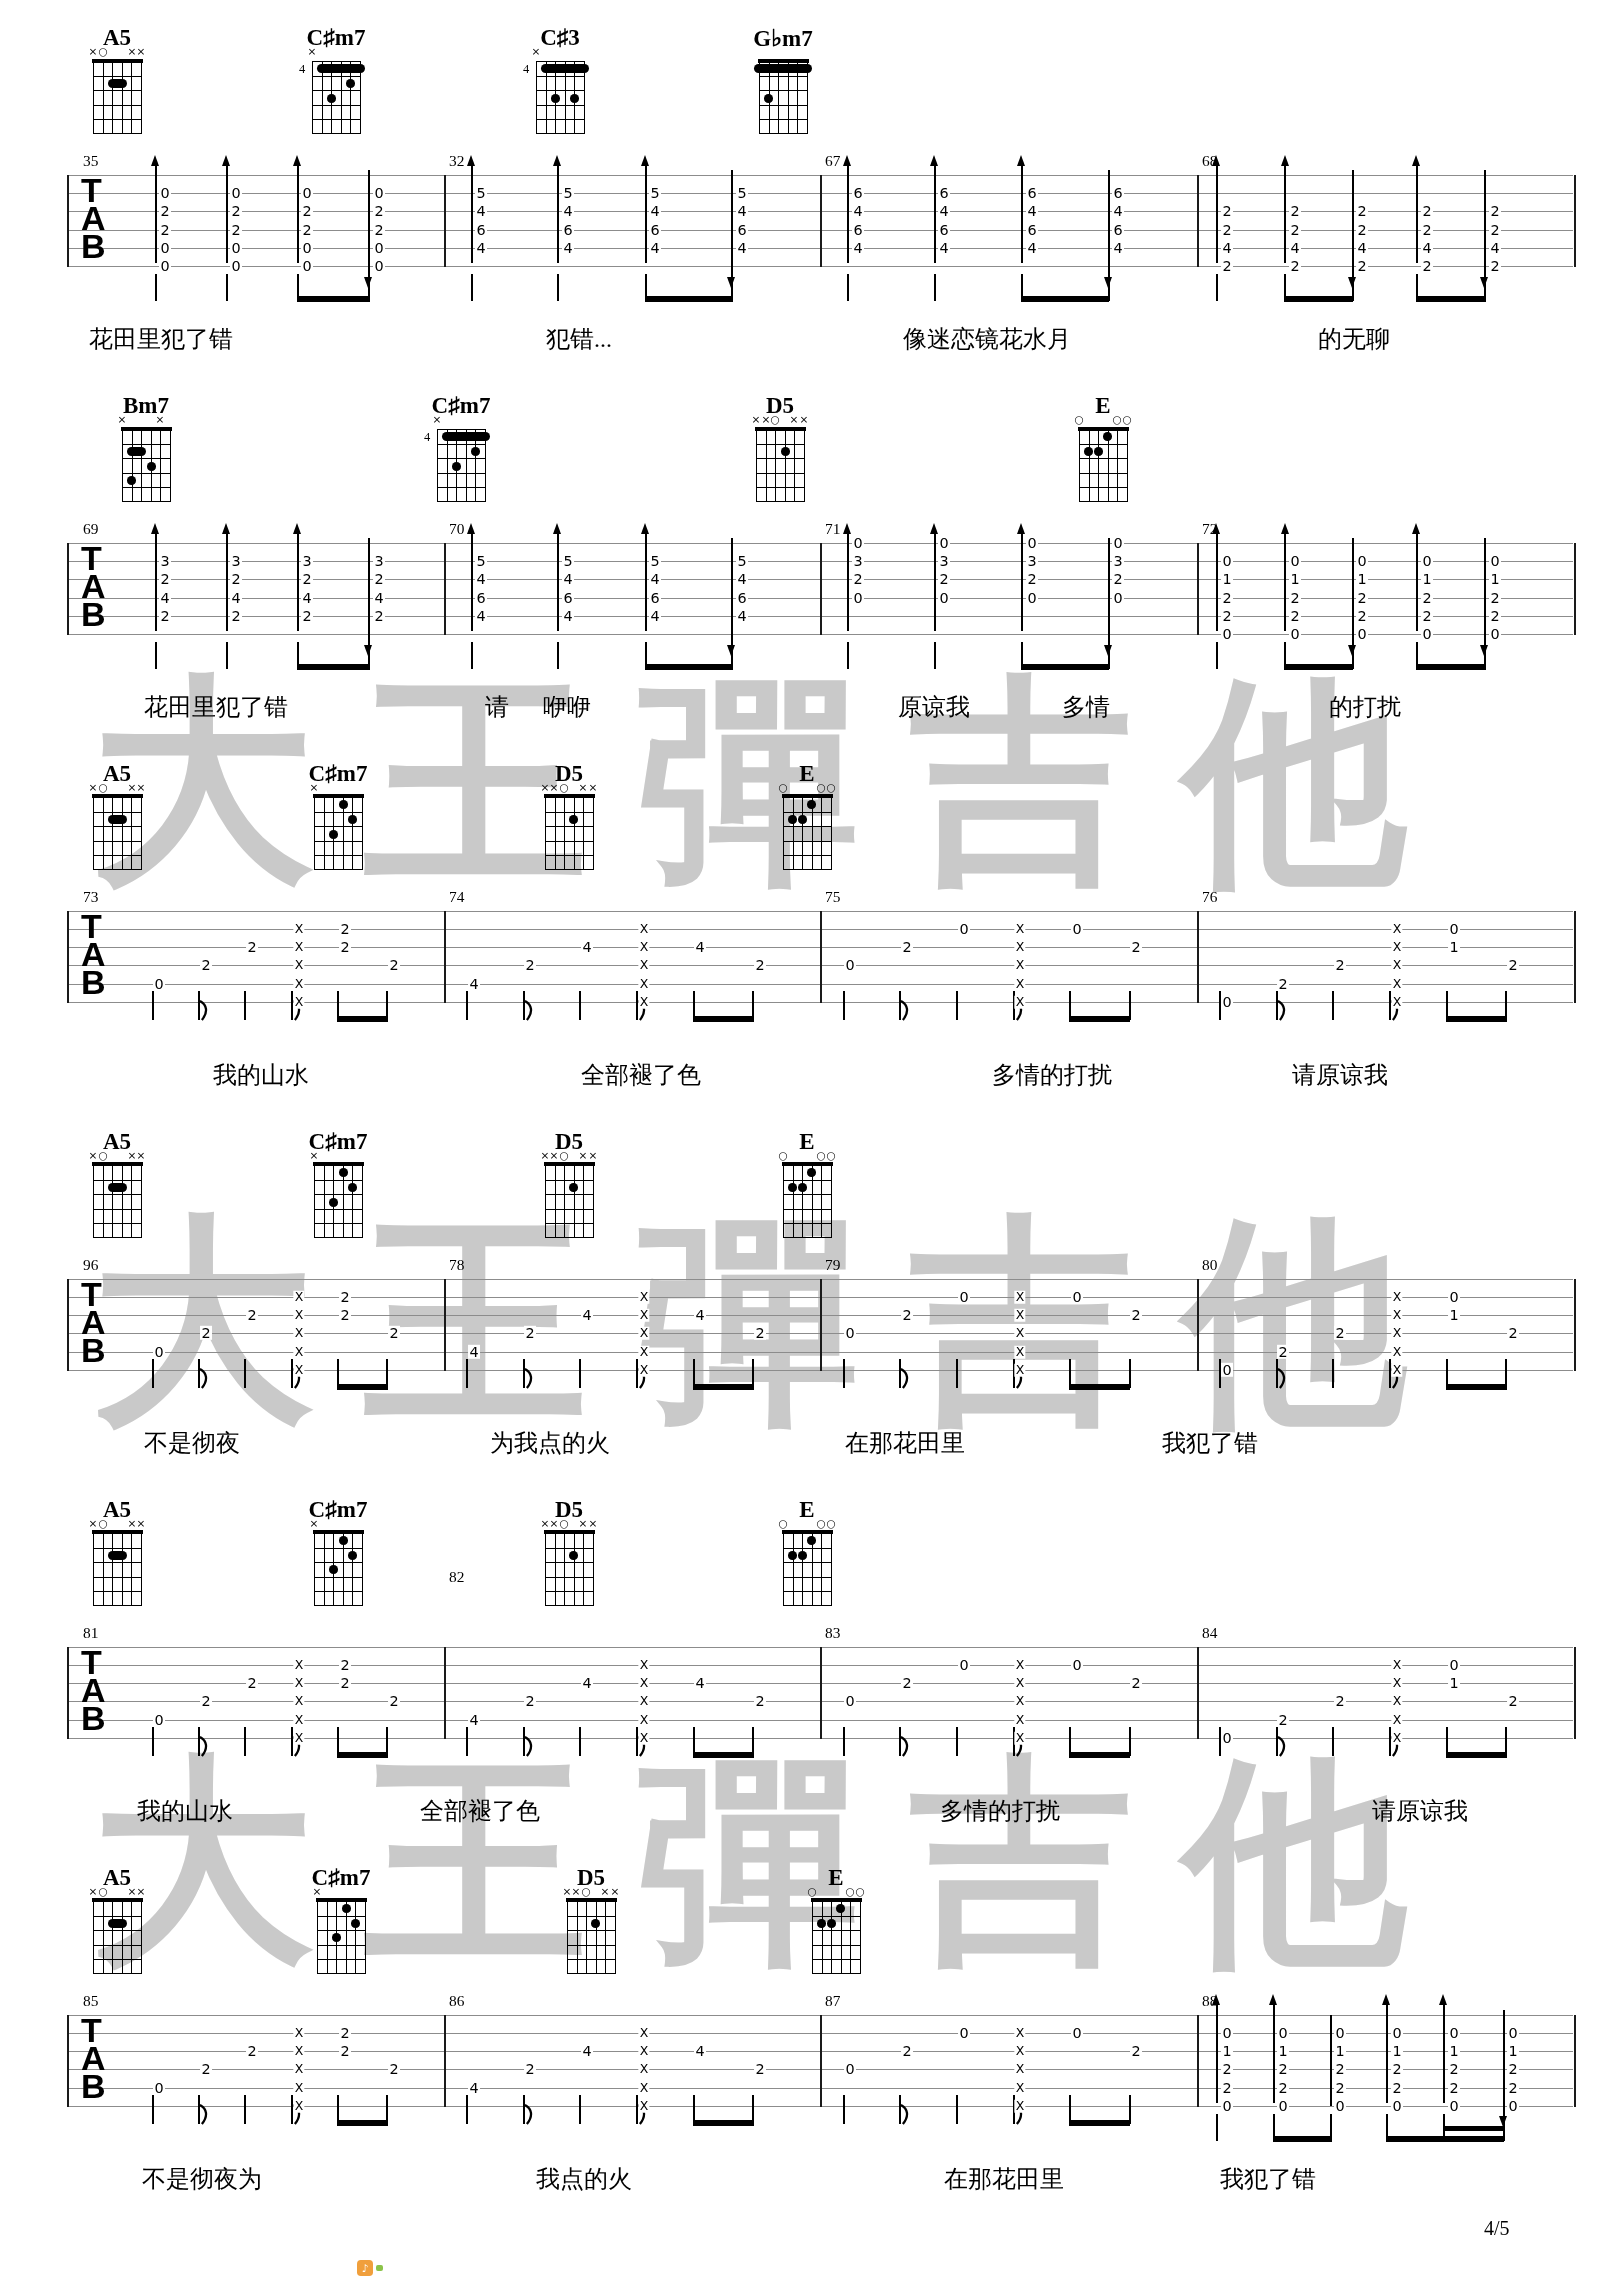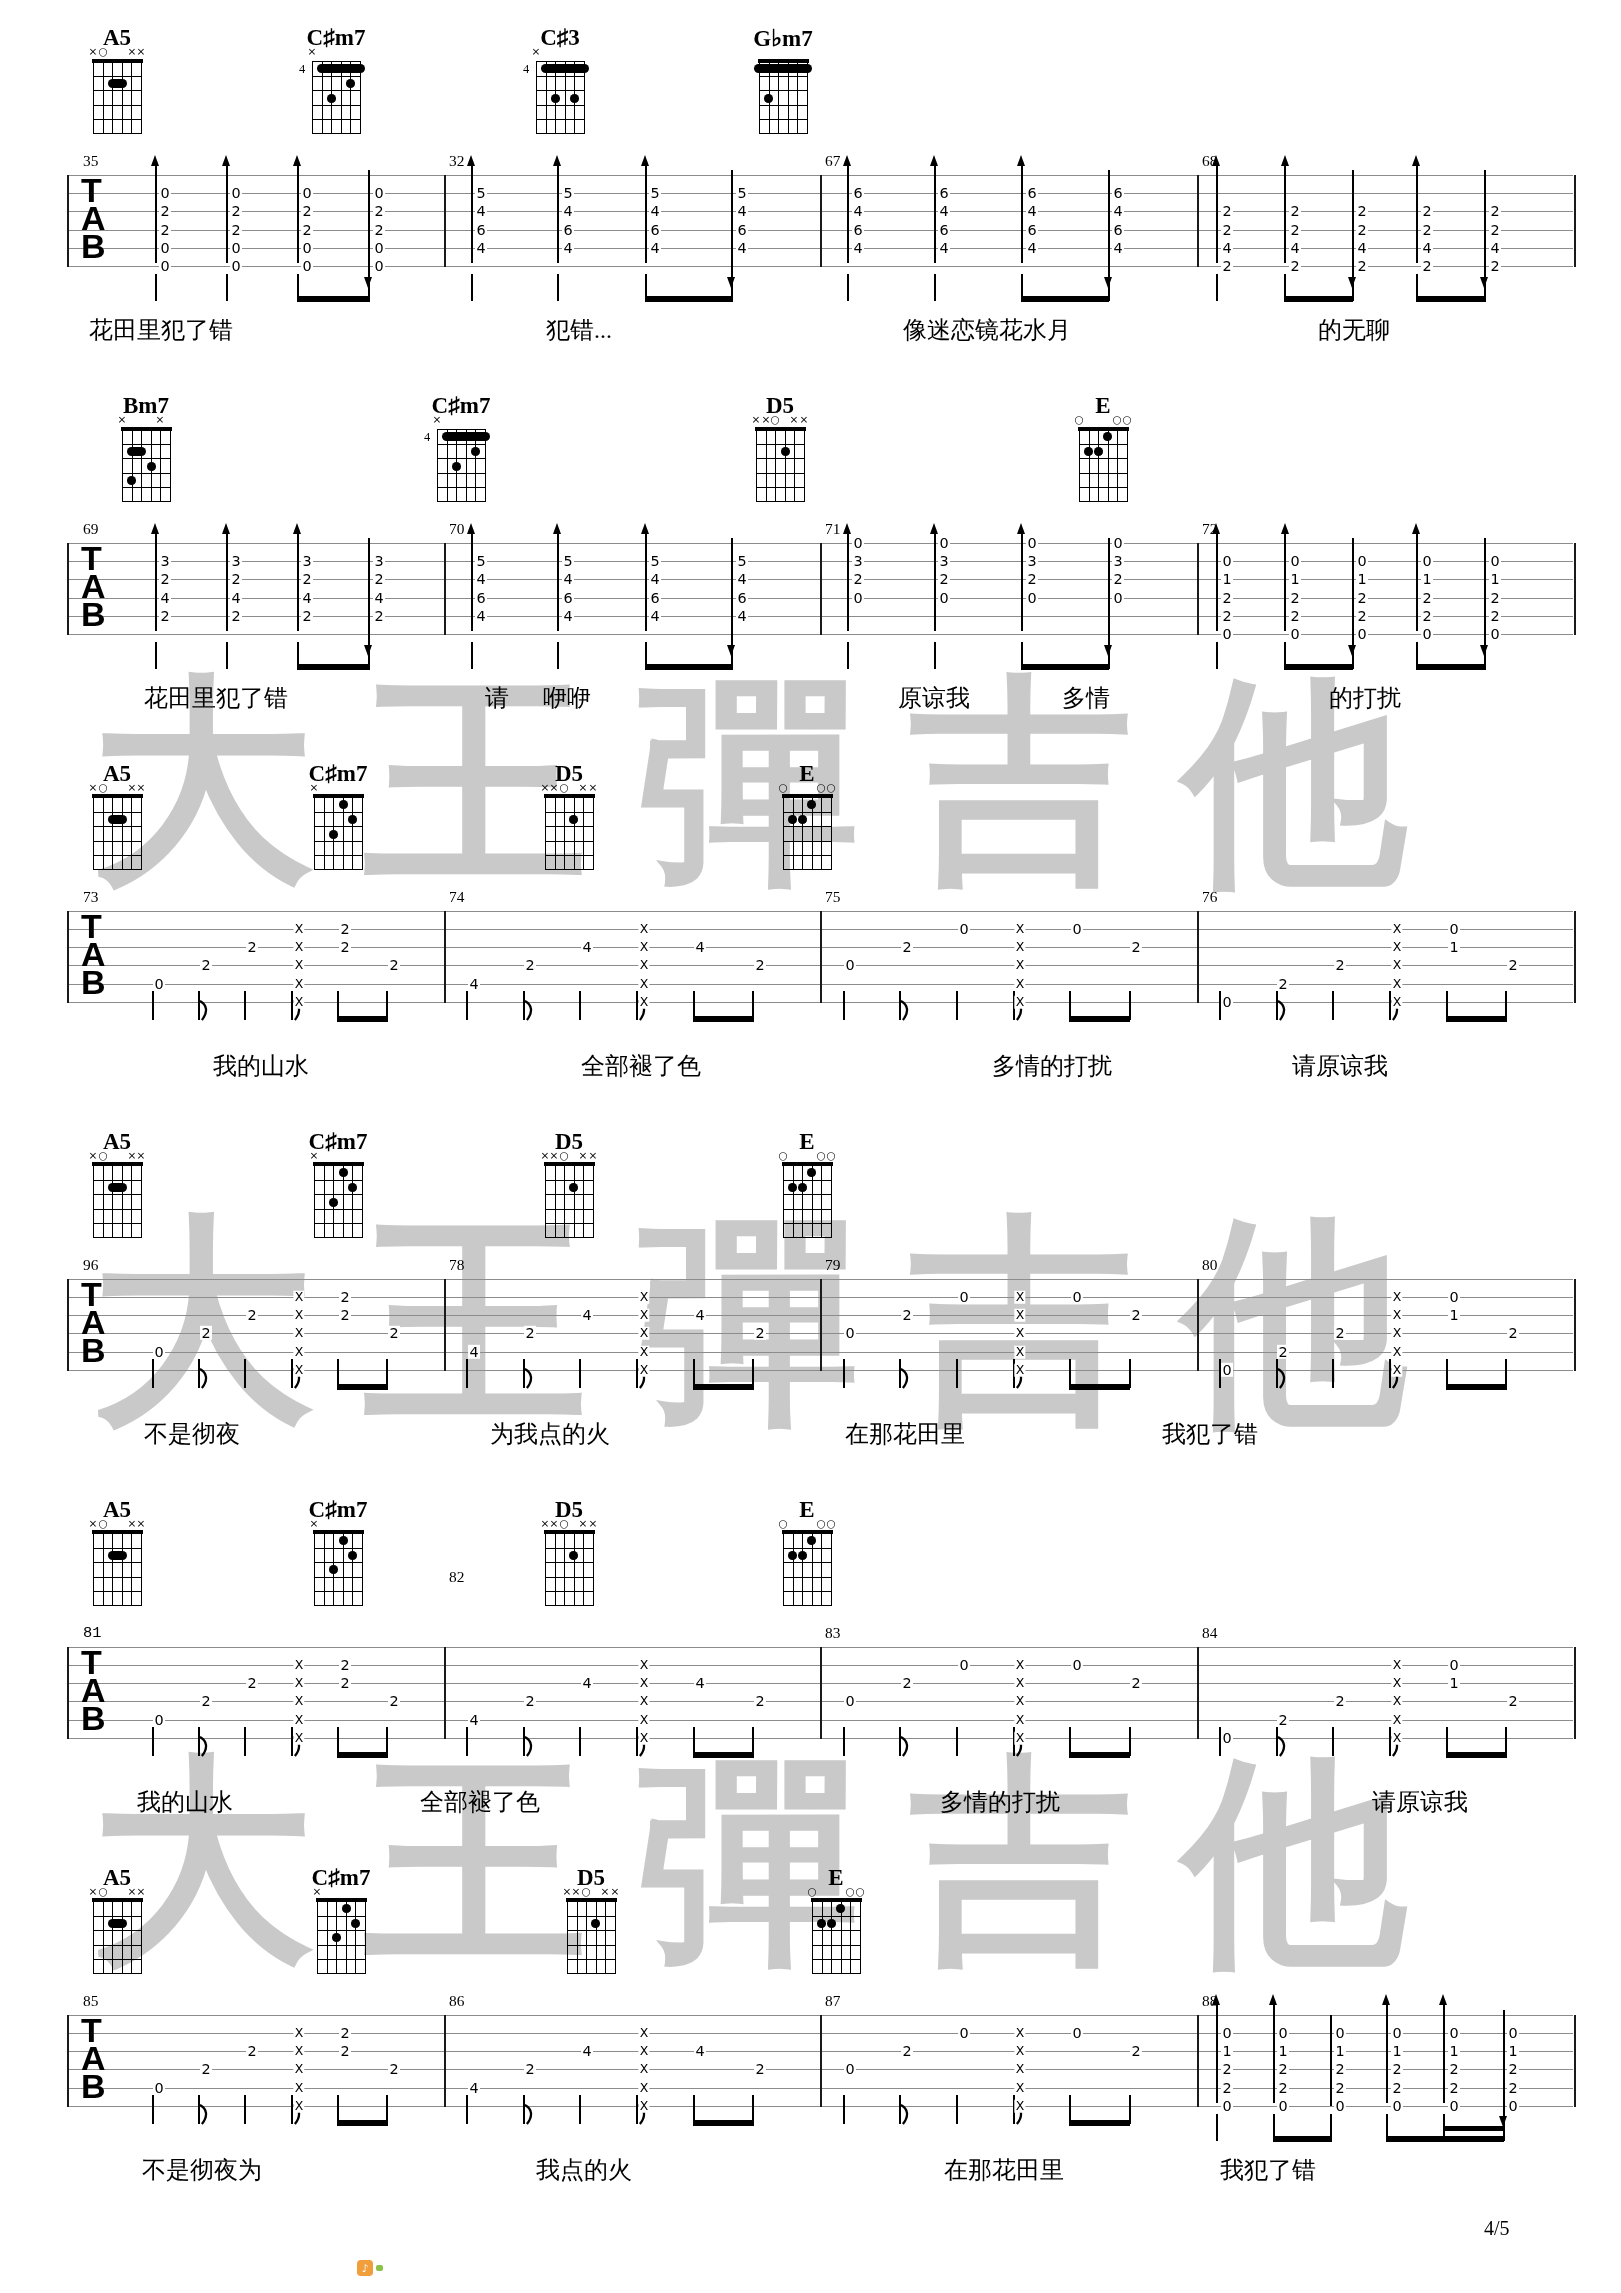--- a/index.html
+++ b/index.html
@@ -18,21 +18,21 @@
       font-family:"DejaVu Sans",sans-serif;font-size:14.4px;line-height:1;}
   .xmark{font-size:12.5px;}
   .shaft{position:absolute;width:1.9px;background:#000;}
   .headup{position:absolute;width:0;height:0;border-left:4.8px solid transparent;
       border-right:4.8px solid transparent;border-bottom:11.5px solid #000;}
   .headdown{position:absolute;width:0;height:0;border-left:4.8px solid transparent;
       border-right:4.8px solid transparent;border-top:11.5px solid #000;}
   .stem{position:absolute;width:1.5px;background:#000;}
   .beam{position:absolute;height:5.8px;background:#000;}
   .flagsvg{position:absolute;}
-  .lyric{position:absolute;font-family:"Liberation Serif",serif;font-size:24px;white-space:nowrap;}
+  .lyric{position:absolute;font-family:"Liberation Serif",serif;font-size:24px;white-space:nowrap;margin-top:9px;}
   .chord-name{position:absolute;width:134px;text-align:center;transform:translateX(-50%);
       font-family:"Liberation Serif",serif;font-weight:700;font-size:23px;}
   .marker{position:absolute;font-family:"DejaVu Sans",sans-serif;font-size:10.6px;transform:translateX(-50%);}
   .gline{position:absolute;background:#000;}
   .nut{position:absolute;height:3.8px;background:#000;}
   .cbar{position:absolute;height:8.6px;border-radius:4.8px;background:#000;}
   .cdot{position:absolute;width:8.6px;height:8.6px;border-radius:50%;background:#000;}
   .basefret{position:absolute;font-family:"Liberation Serif",serif;font-size:12.5px;}
   .pagenum{position:absolute;left:1484px;top:2217px;font-size:20px;z-index:2;
       font-family:"Liberation Serif",serif;}
@@ -1031,21 +1031,21 @@
         <div class="barline" style="left: 67px; top: 1647px; height: 92px;"></div>
         <div class="barline" style="left: 444px; top: 1647px; height: 92px;"></div>
         <div class="barline" style="left: 820px; top: 1647px; height: 92px;"></div>
         <div class="barline" style="left: 1197px; top: 1647px; height: 92px;"></div>
         <div class="barline" style="left: 1574px; top: 1647px; height: 92px;"></div>
         <div class="tabletters" style="left: 81px; top: 1648px;">
           <div>T</div>
           <div>A</div>
           <div>B</div>
         </div>
-        <div class="mnum" style="left: 83px; top: 1624px; font-family: Liberation Mono, monospace;">81</div>
+        <div class="mnum" style="left: 83px; top: 1624px;">81</div>
         <div class="stem" style="left: 152px; top: 1727px; height: 29px;"></div>
         <div class="digit" style="left: 159px; top: 1720px;">0</div>
         <div class="stem" style="left: 198px; top: 1727px; height: 29px;"></div>
         <div class="flagsvg" style="left: 199px; top: 1736px;"><svg width="11.5" height="21" viewBox="0 0 12 22">
             <path d="M1 1 C 8 5, 10 12, 3 21" fill="none" stroke="#000" stroke-width="2.4"></path>
           </svg></div>
         <div class="digit" style="left: 206px; top: 1701px;">2</div>
         <div class="stem" style="left: 244px; top: 1727px; height: 29px;"></div>
         <div class="digit" style="left: 252px; top: 1683px;">2</div>
         <div class="stem" style="left: 291px; top: 1727px; height: 29px;"></div>

